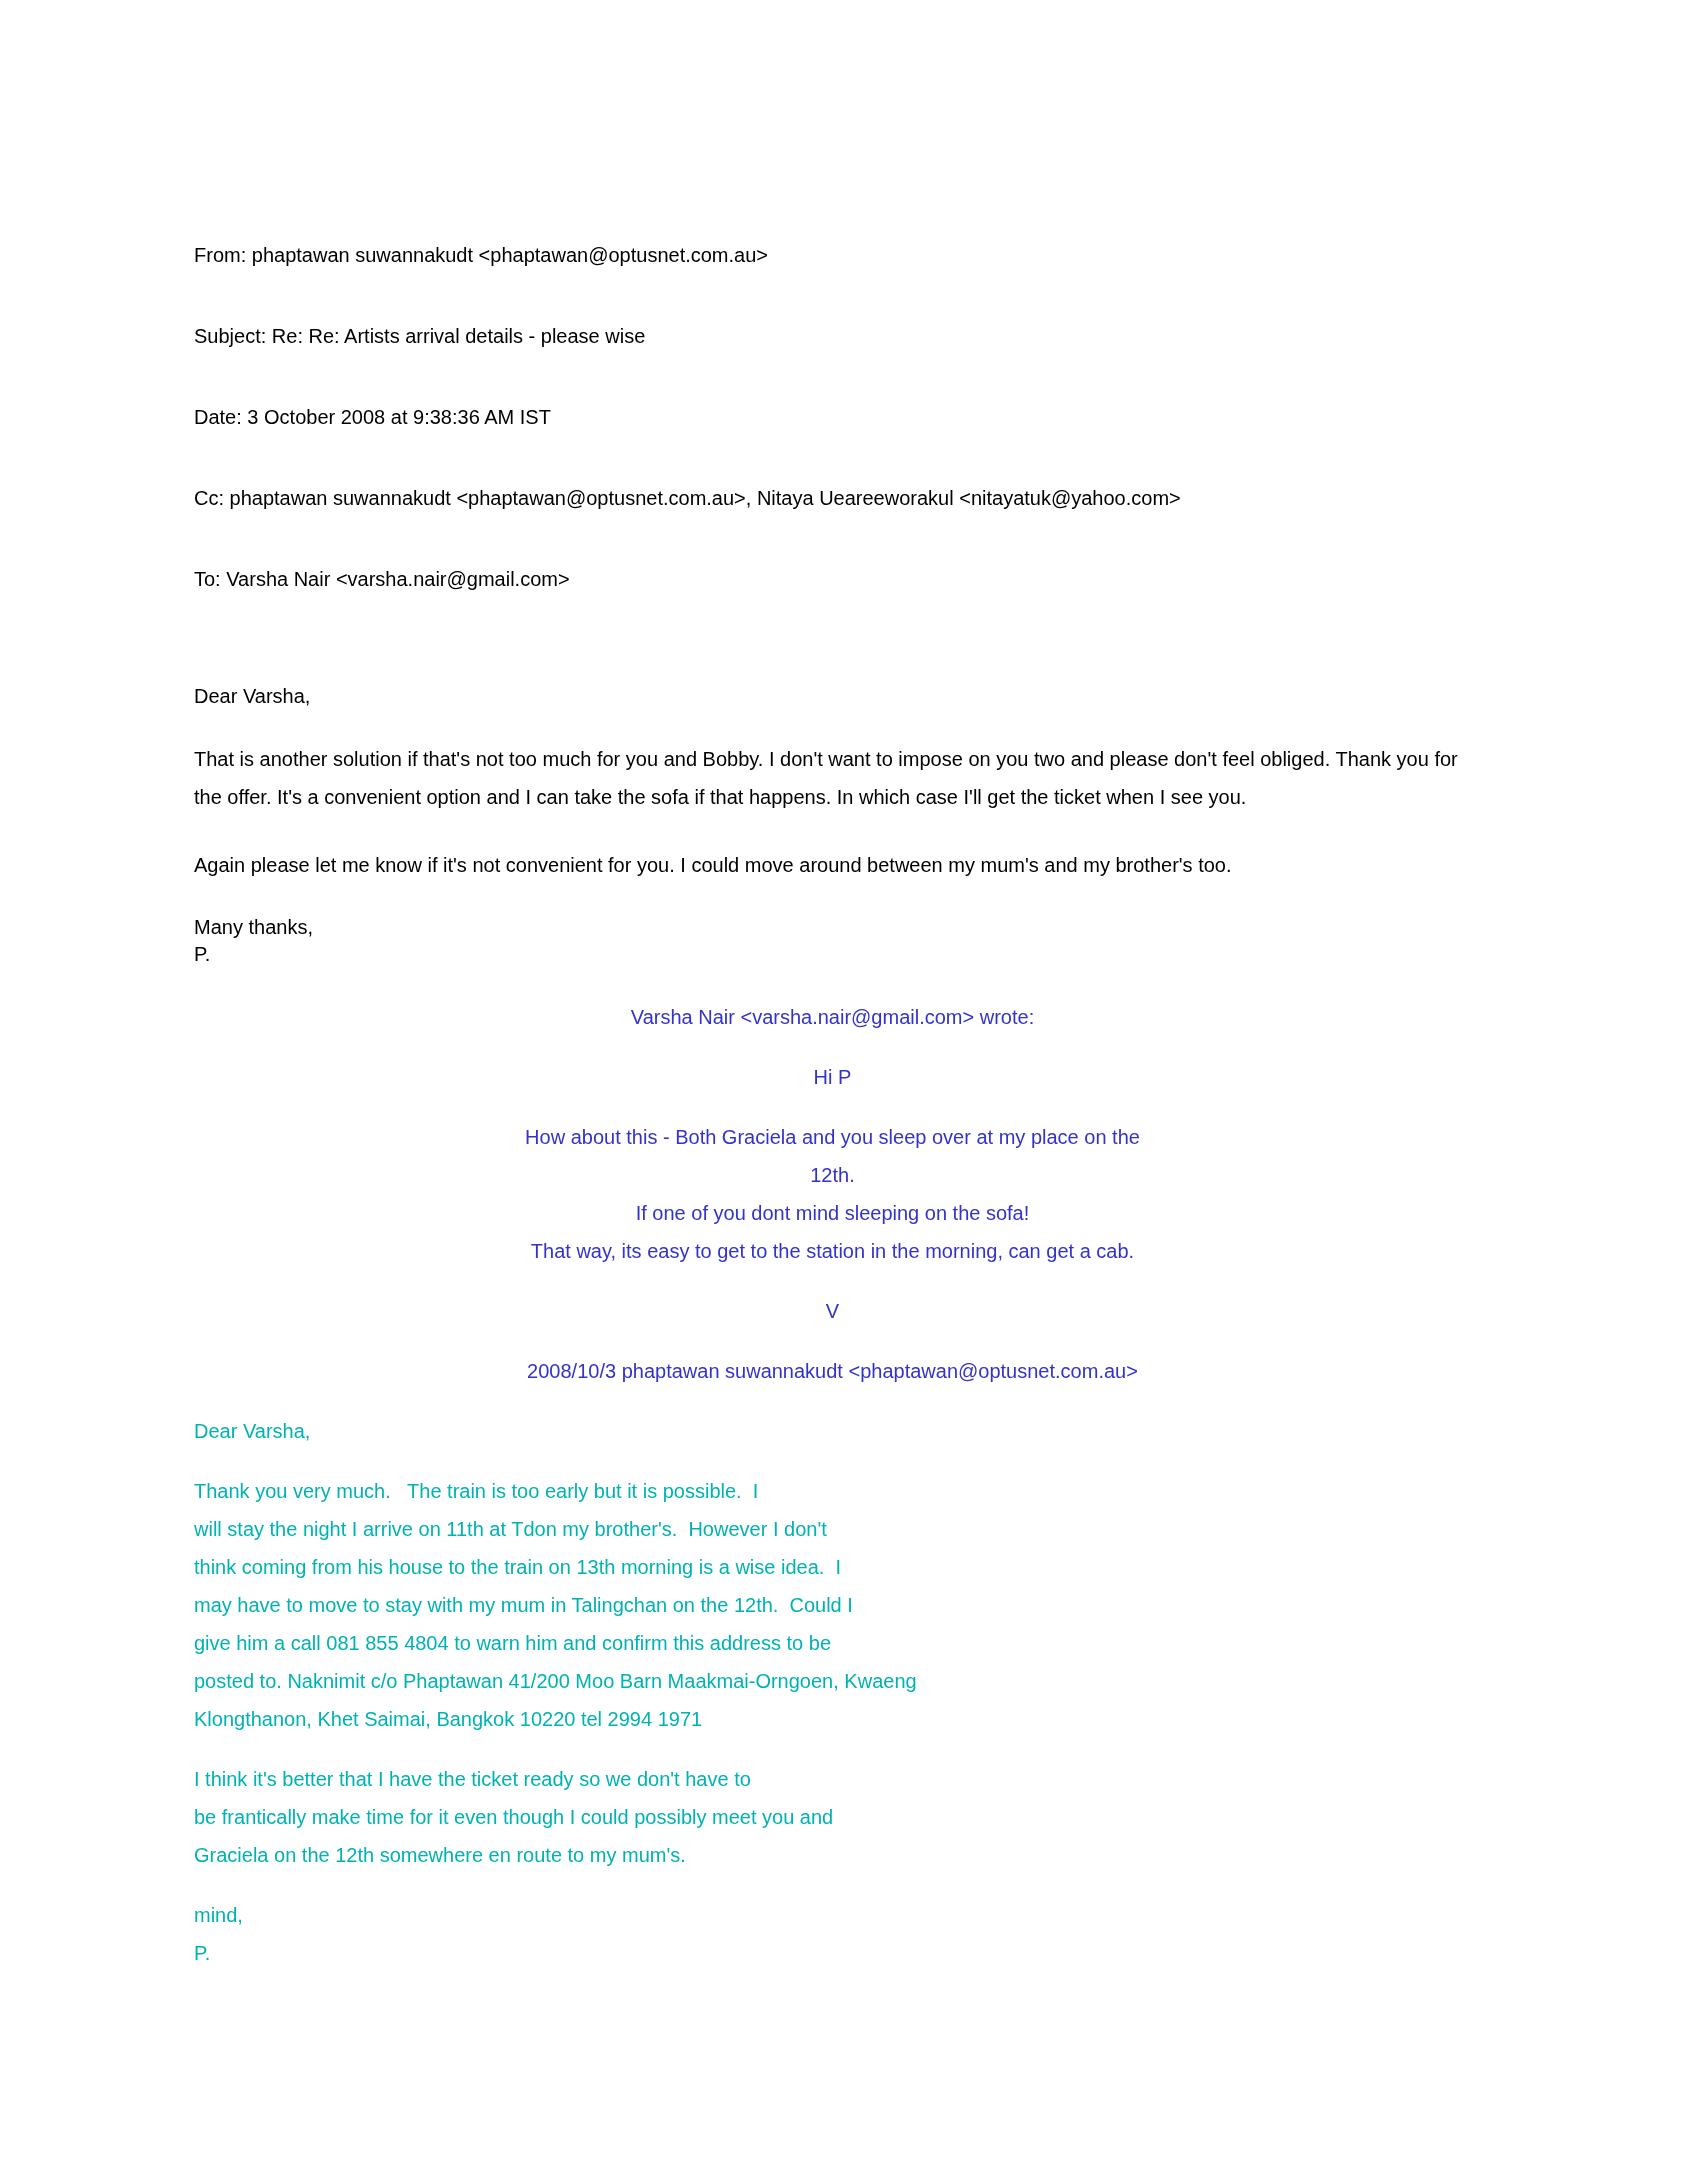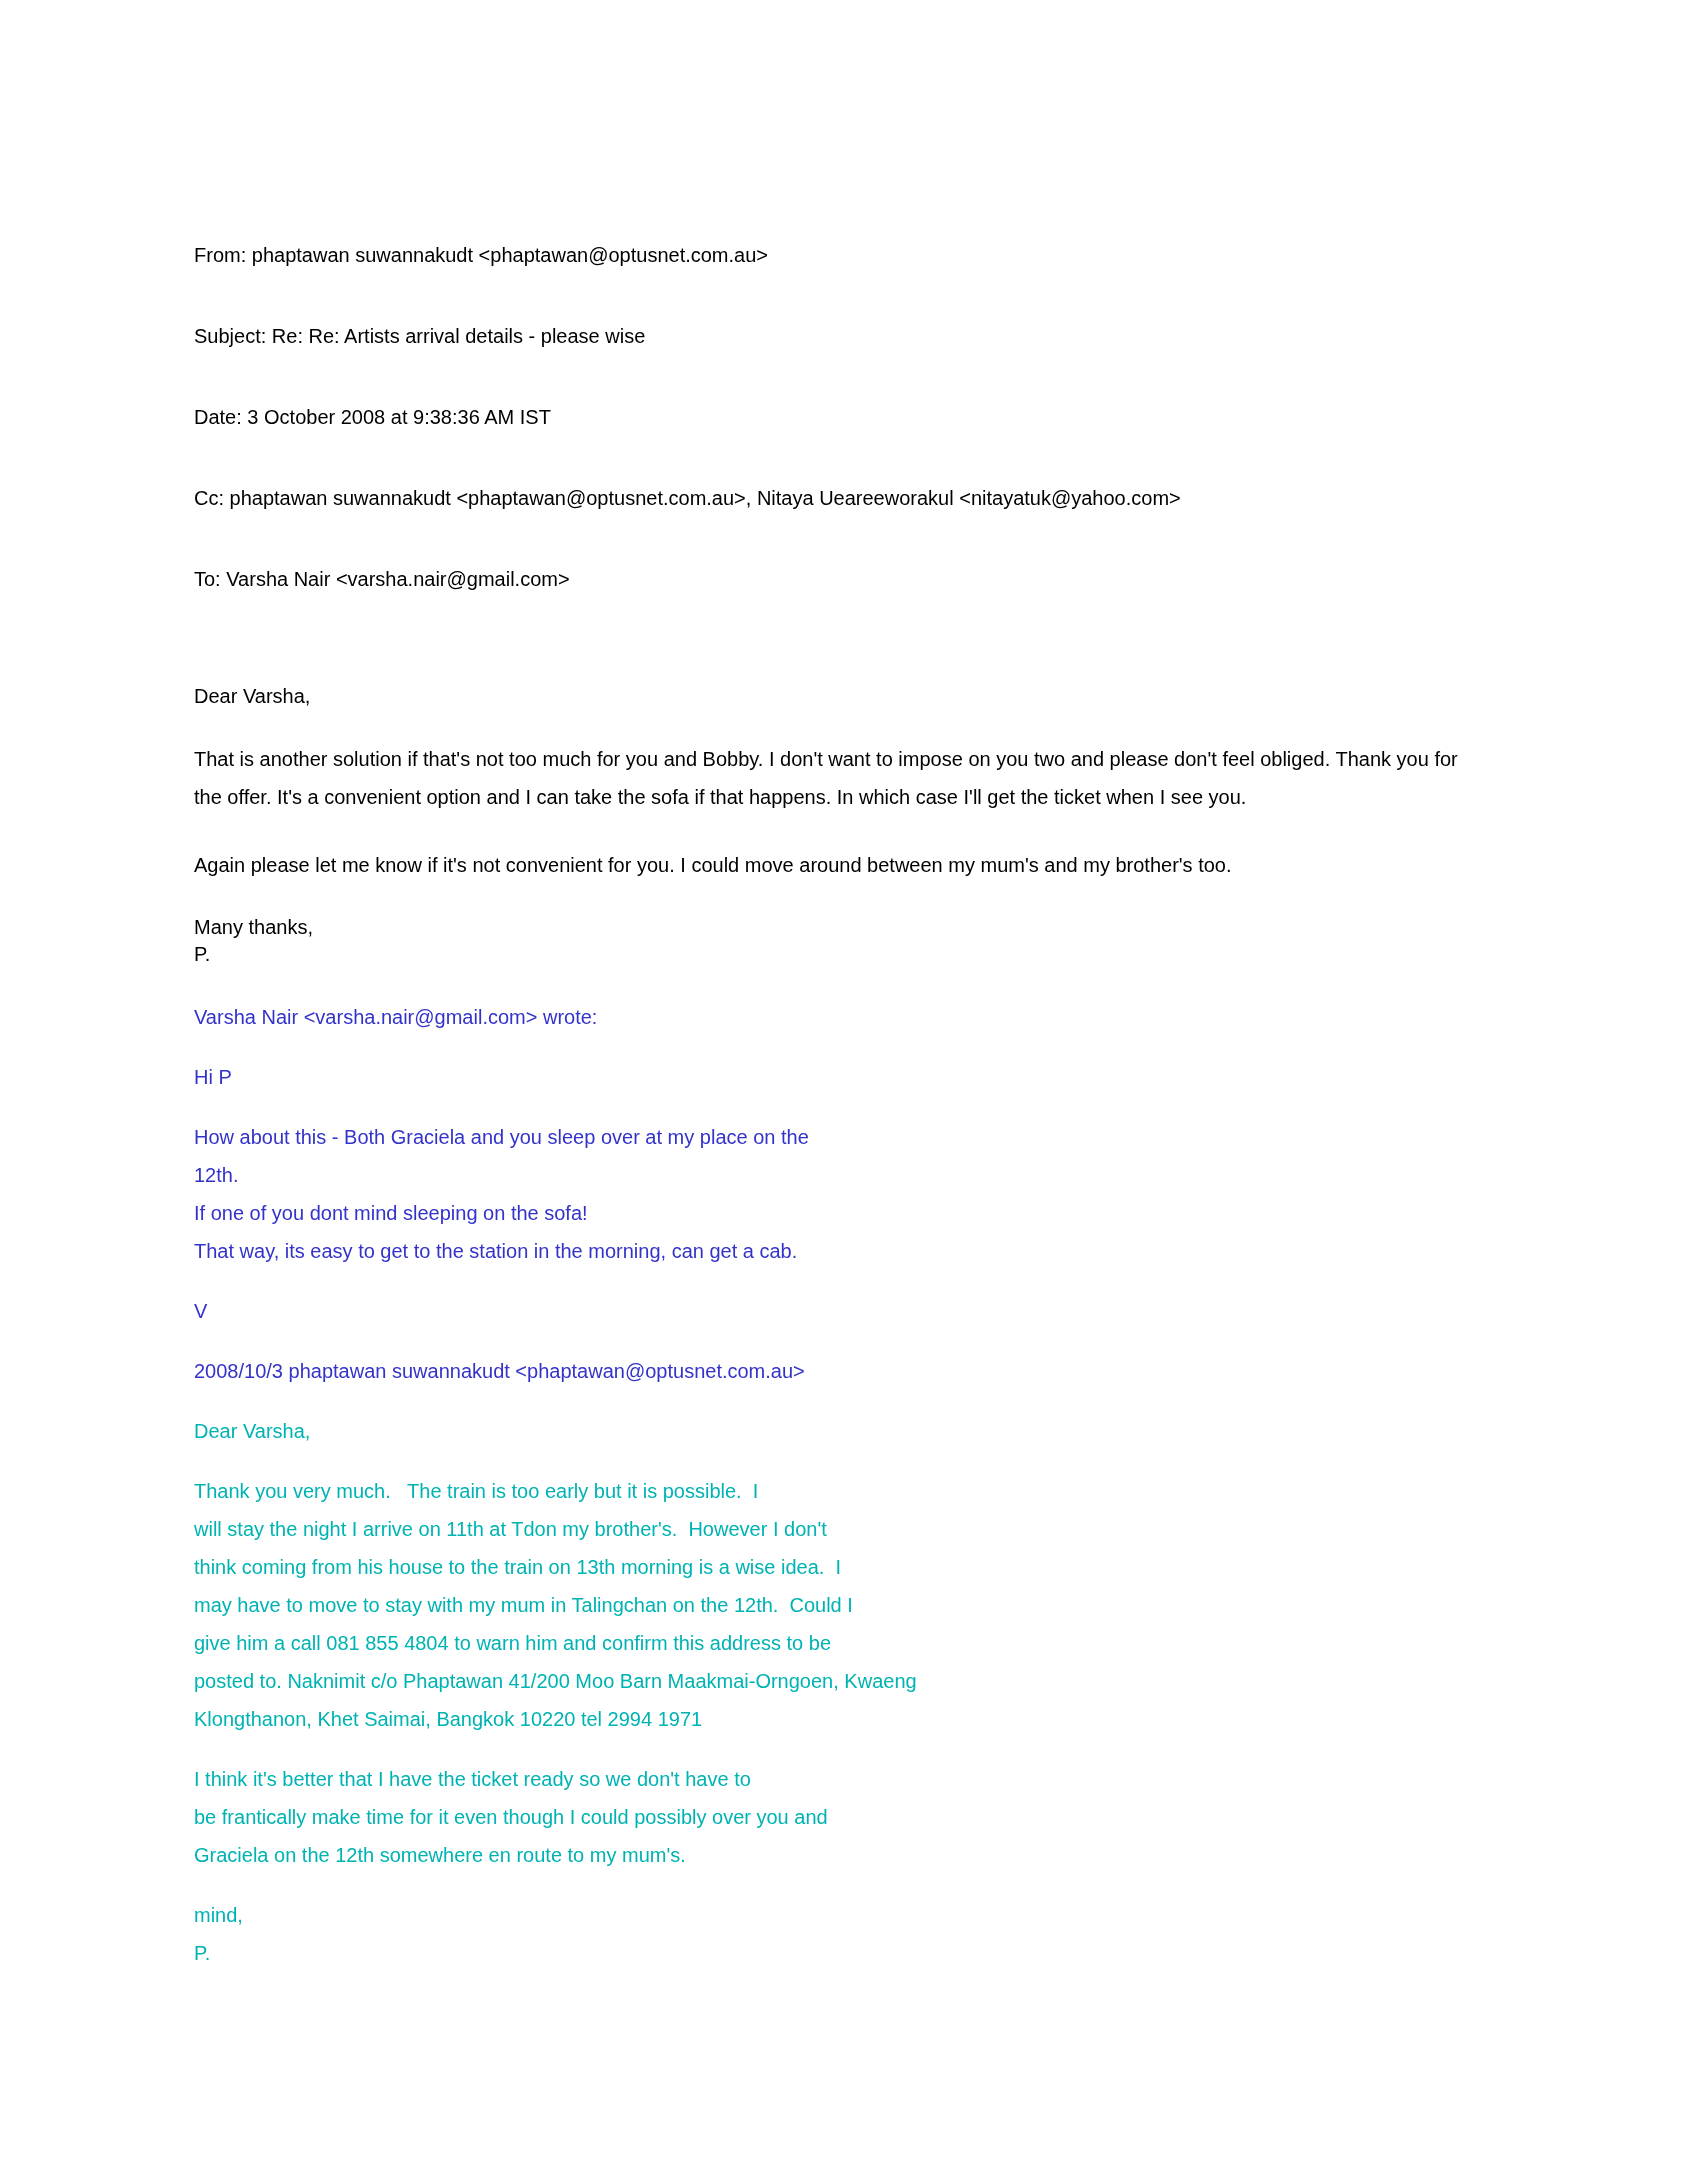--- a/index.html
+++ b/index.html
@@ -51,20 +51,21 @@
 
   .gap-lg { height: 36px; }
   .gap-md { height: 30px; }
   .gap-sm { height: 22px; }
 
   
   .msg-blue {
     color: #3333cc;
     font-size: 20px;
     line-height: 38px;
+    text-align: center;
   }
   .msg-blue .line { white-space: pre-wrap; }
 
   
   .msg-teal {
     color: #00b3b3;
     font-size: 20px;
     line-height: 38px;
   }
   .msg-teal .line { white-space: pre-wrap; }
@@ -122,21 +123,21 @@
       <div class="gap-sm"></div>
       <div class="line">Thank you very much.   The train is too early but it is possible.  I</div>
       <div class="line">will stay the night I arrive on 11th at Tdon my brother's.  However I don't</div>
       <div class="line">think coming from his house to the train on 13th morning is a wise idea.  I</div>
       <div class="line">may have to move to stay with my mum in Talingchan on the 12th.  Could I</div>
       <div class="line">give him a call 081 855 4804 to warn him and confirm this address to be</div>
       <div class="line">posted to. Naknimit c/o Phaptawan 41/200 Moo Barn Maakmai-Orngoen, Kwaeng</div>
       <div class="line">Klongthanon, Khet Saimai, Bangkok 10220 tel 2994 1971</div>
       <div class="gap-sm"></div>
       <div class="line">I think it's better that I have the ticket ready so we don't have to</div>
-      <div class="line">be frantically make time for it even though I could possibly over you and</div>
+      <div class="line">be frantically make time for it even though I could possibly meet you and</div>
       <div class="line">Graciela on the 12th somewhere en route to my mum's.</div>
       <div class="gap-sm"></div>
       <div class="line">mind,</div>
       <div class="line">P.</div>
     </div>
 
   </div>
 </div>
 
 

